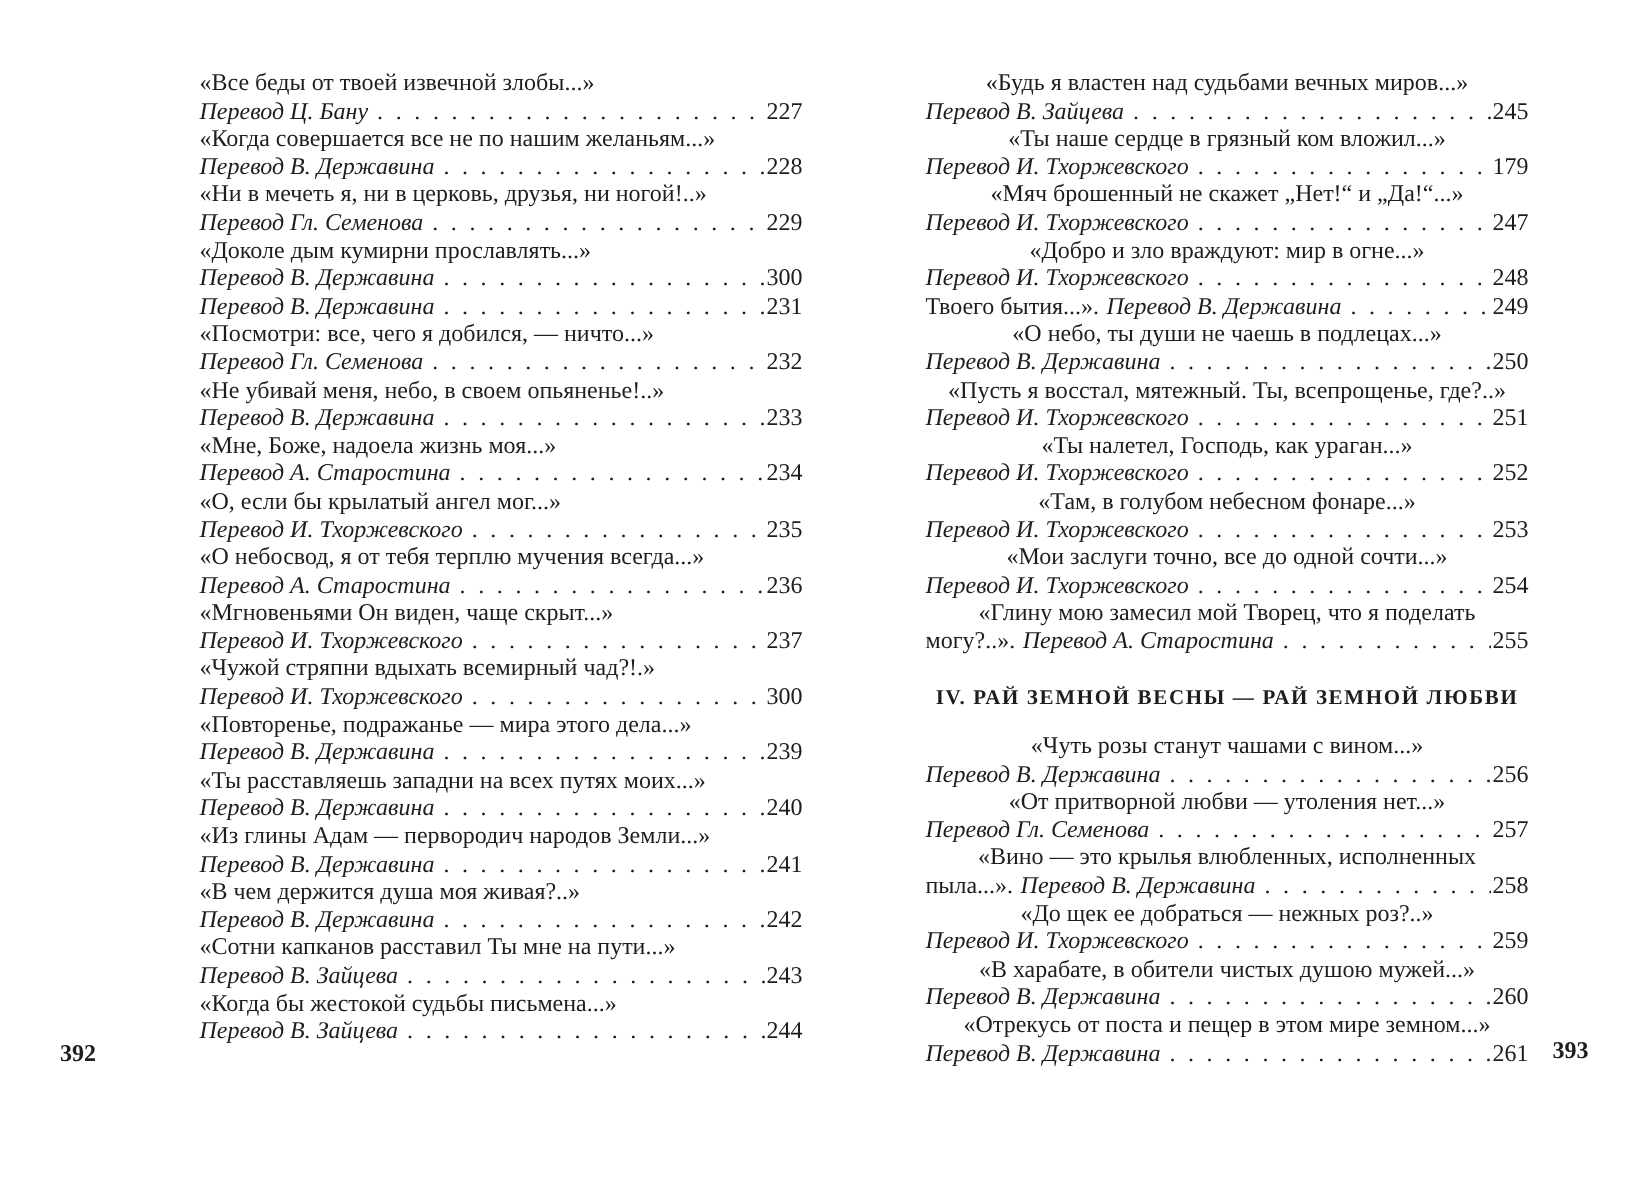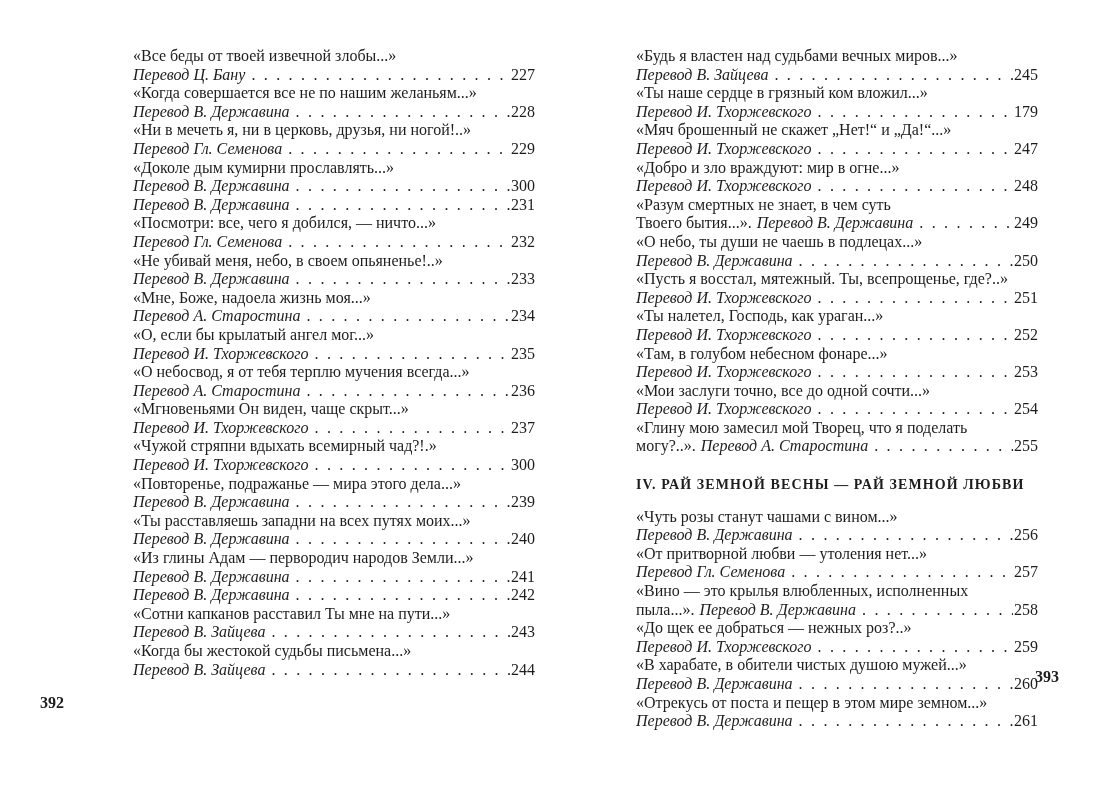--- a/index.html
+++ b/index.html
@@ -15,21 +15,21 @@
     font-family: "Liberation Serif", serif;
     color: #1d1d1d;
   }
   .col {
     position: absolute;
     width: 402px;
     font-size: 16px;
     line-height: 18.6px;
   }
   #col-left  { left: 85px;  top: 47px; margin-left: 48px; }
-  #col-right { left: 636px; top: 47px; }
+  #col-right { left: 617px; top: 47px; text-align: center; }
 
   .section-heading {
     font-weight: bold;
     font-size: 14px;
     letter-spacing: 1.1px;
     white-space: nowrap;
     margin: 20px 0 13px 0;
   }
   .entry { margin: 0; }
   .title-line {
@@ -50,21 +50,21 @@
     margin: 0 1px 0 6px;
   }
   .pagenum { flex: 0 0 auto; }
 
   .folio {
     position: absolute;
     font-weight: bold;
     font-size: 16px;
   }
   #folio-left  { left: 40px;  top: 694px; }
-  #folio-right { left: 1035px; top: 668px; font-family: Liberation Serif, serif; }
+  #folio-right { left: 1035px; top: 692px; font-family: Liberation Serif, serif; }
 </style>
 </head>
 <body>
 
 <div>
   <div class="col" id="col-left">
       <div class="entry">
         <div class="title-line">«Все беды от твоей извечной злобы...»</div>
         <div class="tr-line">
           <span class="translator">Перевод Ц. Бану</span>
@@ -177,20 +177,21 @@
       </div>
       <div class="entry">
         <div class="title-line">«Из глины Адам — первородич народов Земли...»</div>
         <div class="tr-line">
           <span class="translator">Перевод В. Державина</span>
           <span class="leader">. . . . . . . . . . . . . . . . . . . . . . . . . . . . . . . . . . . . . . . . . . . . . . . . . . . . . . . . . . . . . . . . . . . . . . . . . . . . . . . . . . . . . . . . . . . . . . . . . . . . . . . . . . . . . . . . . . . . . . . . . . . . . . . . . . . . . . . . . . . . </span>
           <span class="pagenum">241</span>
         </div>
       </div>
       <div class="entry">
+        <div class="title-line">«В чем держится душа моя живая?..»</div>
         <div class="tr-line">
           <span class="translator">Перевод В. Державина</span>
           <span class="leader">. . . . . . . . . . . . . . . . . . . . . . . . . . . . . . . . . . . . . . . . . . . . . . . . . . . . . . . . . . . . . . . . . . . . . . . . . . . . . . . . . . . . . . . . . . . . . . . . . . . . . . . . . . . . . . . . . . . . . . . . . . . . . . . . . . . . . . . . . . . . </span>
           <span class="pagenum">242</span>
         </div>
       </div>
       <div class="entry">
         <div class="title-line">«Сотни капканов расставил Ты мне на пути...»</div>
         <div class="tr-line">
           <span class="translator">Перевод В. Зайцева</span>
@@ -234,21 +235,20 @@
       </div>
       <div class="entry">
         <div class="title-line">«Добро и зло враждуют: мир в огне...»</div>
         <div class="tr-line">
           <span class="translator">Перевод И. Тхоржевского</span>
           <span class="leader">. . . . . . . . . . . . . . . . . . . . . . . . . . . . . . . . . . . . . . . . . . . . . . . . . . . . . . . . . . . . . . . . . . . . . . . . . . . . . . . . . . . . . . . . . . . . . . . . . . . . . . . . . . . . . . . . . . . . . . . . . . . . . . . . . . . . . . . . . . . . </span>
           <span class="pagenum">248</span>
         </div>
       </div>
       <div class="entry">
-        <div class="title-line">«Разум смертных не знает, в чем суть</div>
         <div class="tr-line">
           <span class="cont">Твоего бытия...».</span>
           <span class="translator">Перевод В. Державина</span>
           <span class="leader">. . . . . . . . . . . . . . . . . . . . . . . . . . . . . . . . . . . . . . . . . . . . . . . . . . . . . . . . . . . . . . . . . . . . . . . . . . . . . . . . . . . . . . . . . . . . . . . . . . . . . . . . . . . . . . . . . . . . . . . . . . . . . . . . . . . . . . . . . . . . </span>
           <span class="pagenum">249</span>
         </div>
       </div>
       <div class="entry">
         <div class="title-line">«О небо, ты души не чаешь в подлецах...»</div>
         <div class="tr-line">

